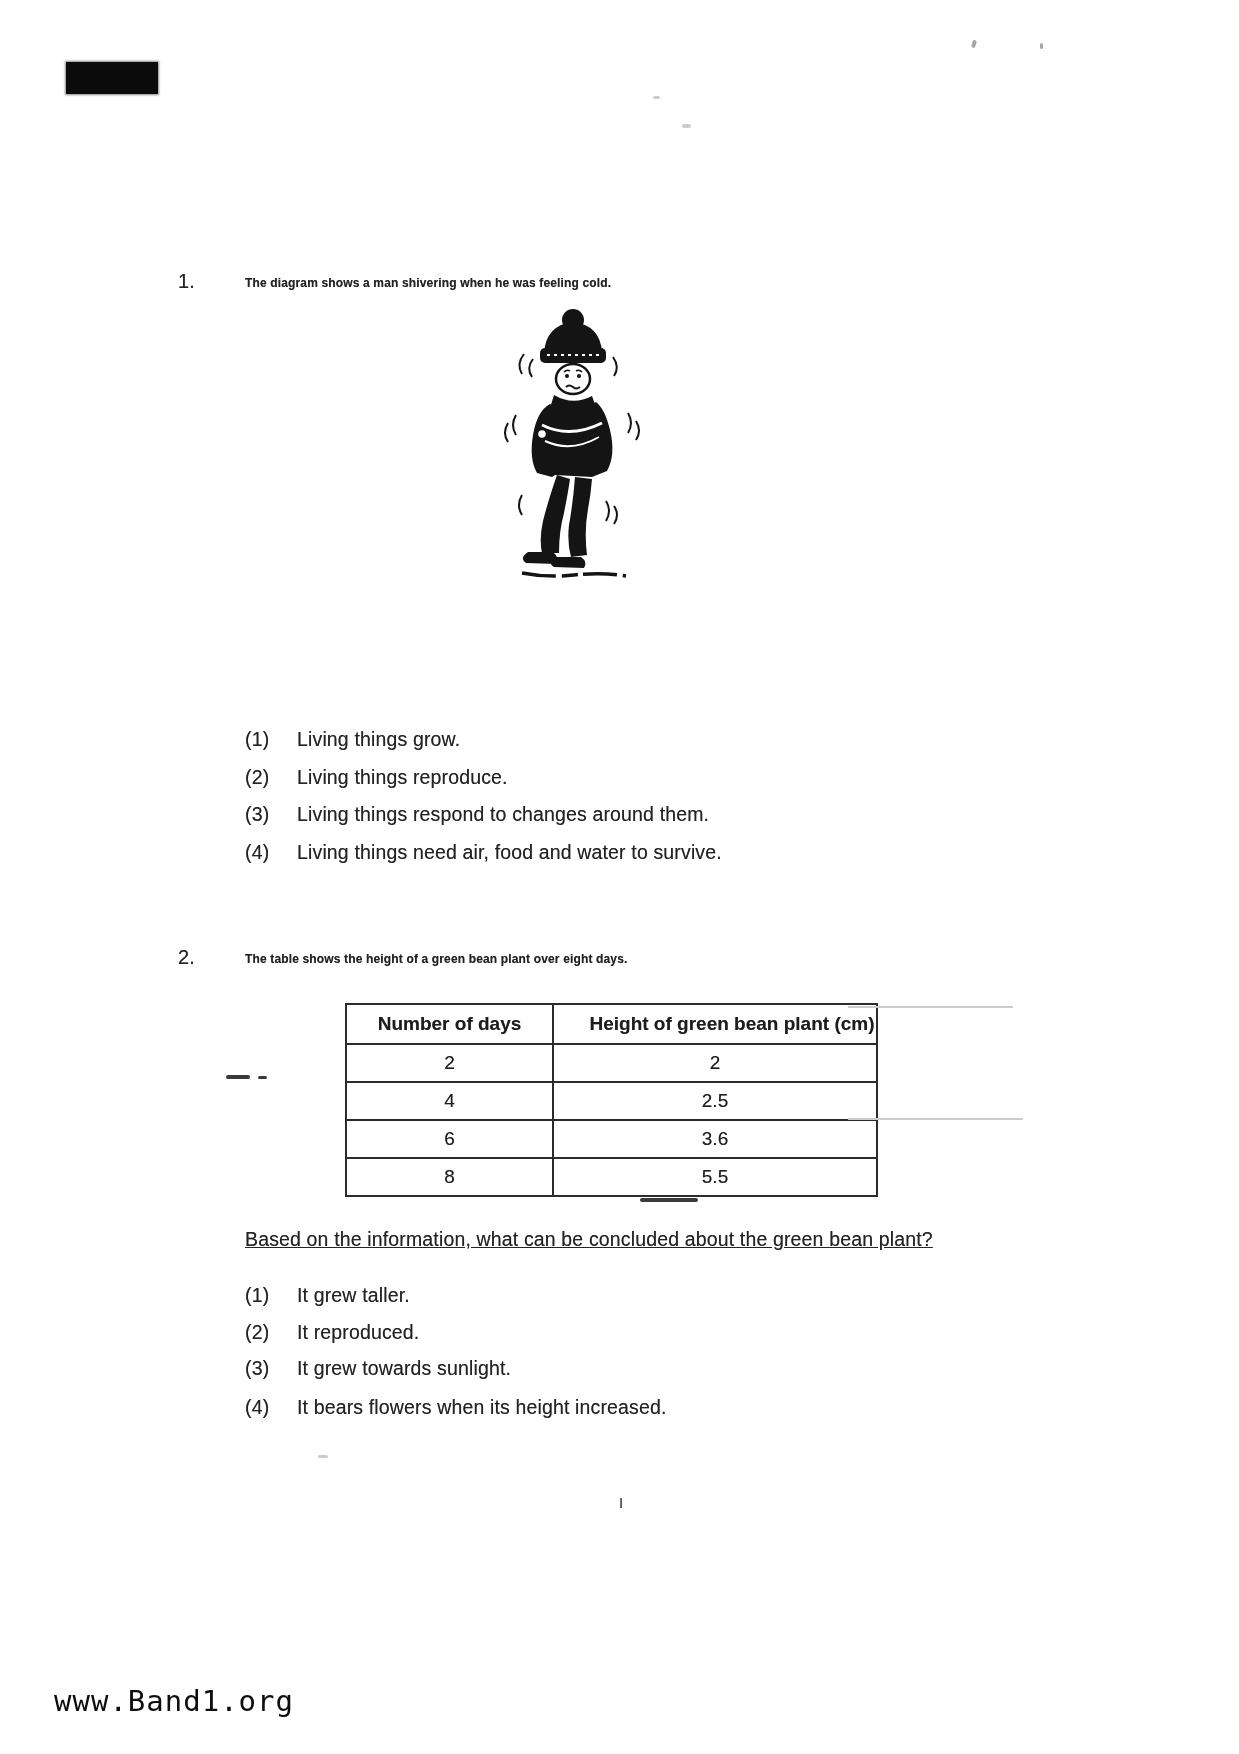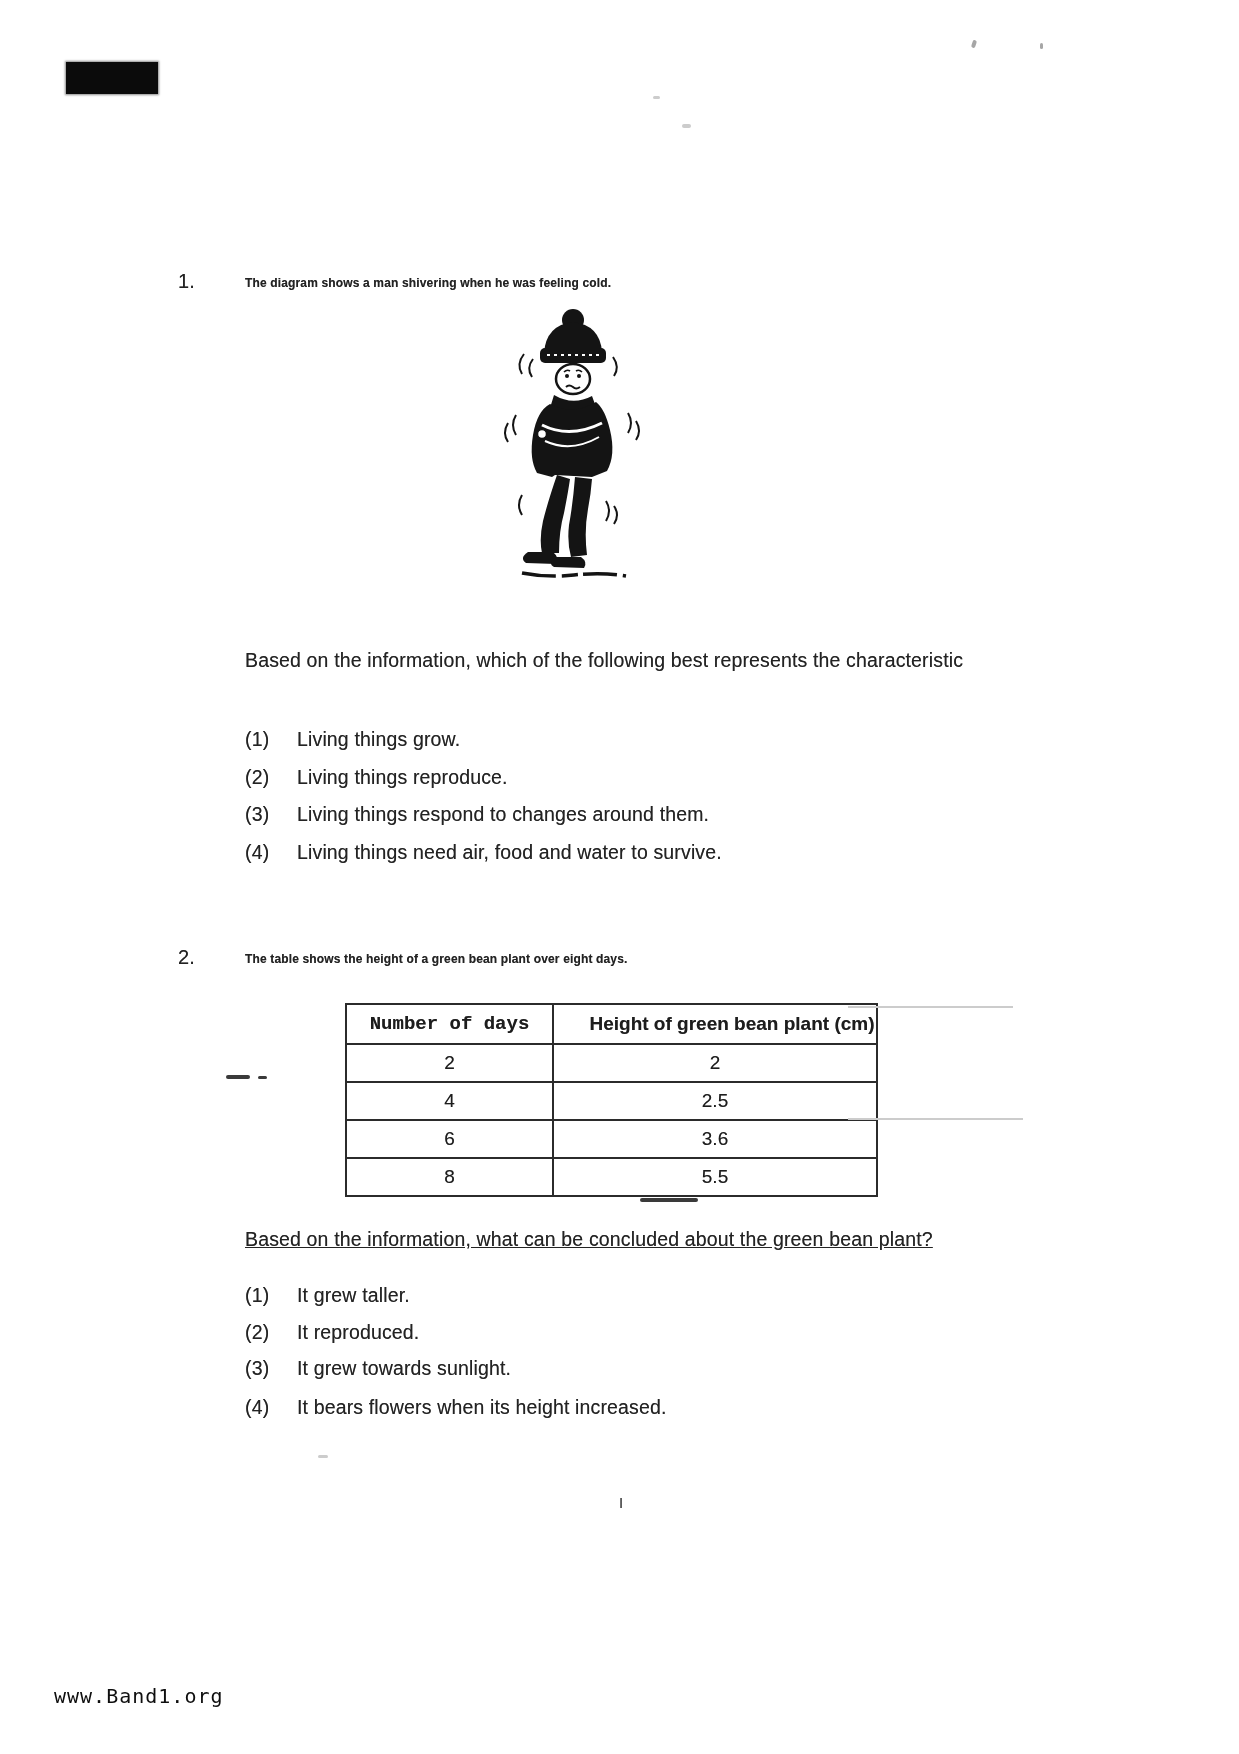--- a/index.html
+++ b/index.html
@@ -37,26 +37,26 @@
     text-align:center;
     padding:0;
     color:#1d1d1d;
     text-shadow:0 0 0.5px rgba(70,70,70,.6);
   }
   table.growth th{
     font-weight:bold;
     height:38px;
   }
   table.growth td{height:36px;}
-  table.growth .col-days{width:205px;font-family:Liberation Mono, monospace;}
+  table.growth .col-days{width:205px;}
   table.growth .col-height{width:288px;padding-left:34px;}
   .page-marker{font-size:15px;color:#4a4a4a;}
   .watermark{
     font-family:"DejaVu Sans Mono", monospace;
-    font-size:20px;color:#0e0e0e;letter-spacing:1px;
+    font-size:29px;color:#0e0e0e;letter-spacing:1px;
   }
   .figure-wrap{width:190px;height:285px;}
 </style>
 </head>
 <body>
 
 <div class="abs redaction" style="left:66px;top:62px;width:92px;height:32px;"></div>
 
 <div class="abs speck" style="left:972px;top:40px;width:4px;height:8px;transform:rotate(18deg);"></div>
 <div class="abs speck" style="left:1040px;top:43px;width:3px;height:6px;"></div>
@@ -107,21 +107,20 @@
       <path d="M150,110 q6,10 0,20"></path>
       <path d="M158,118 q6,10 0,19"></path>
       <path d="M44,192 q-6,10 0,20"></path>
       <path d="M128,198 q6,10 0,20"></path>
       <path d="M136,203 q6,9 0,18"></path>
     </g>
   </svg>
 </div>
 
 <div class="abs subprompt scan-text" style="left:245px;top:645px;width:760px;">
-  <div>Based on the information, which of the following best represents the characteristic</div>
 </div>
 
 <div class="abs option-row scan-text" style="left:245px;top:728px;">
   <span class="option-label">(1)</span>
   <span class="option-text">Living things grow.</span>
 </div>
 <div class="abs option-row scan-text" style="left:245px;top:766px;">
   <span class="option-label">(2)</span>
   <span class="option-text">Living things reproduce.</span>
 </div>

